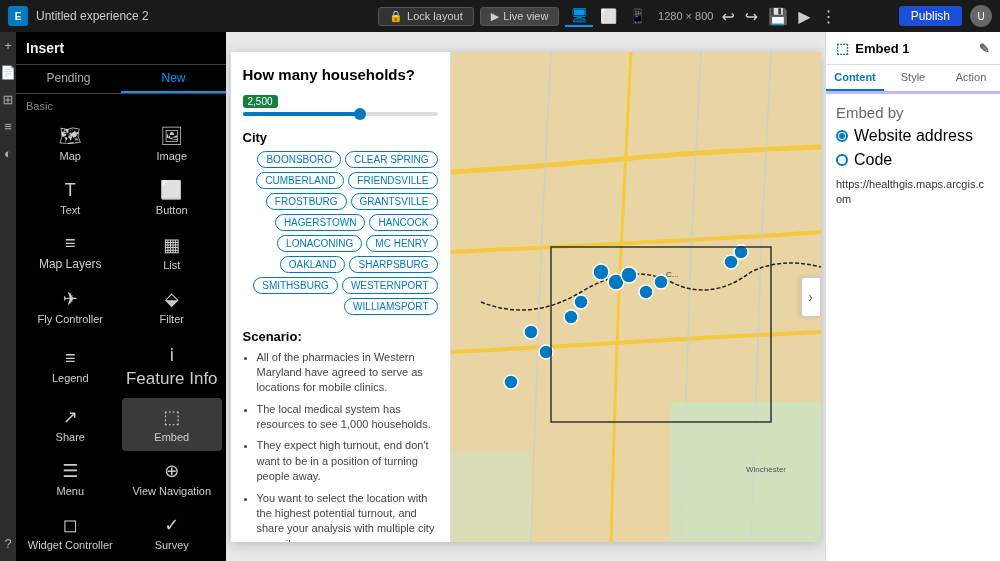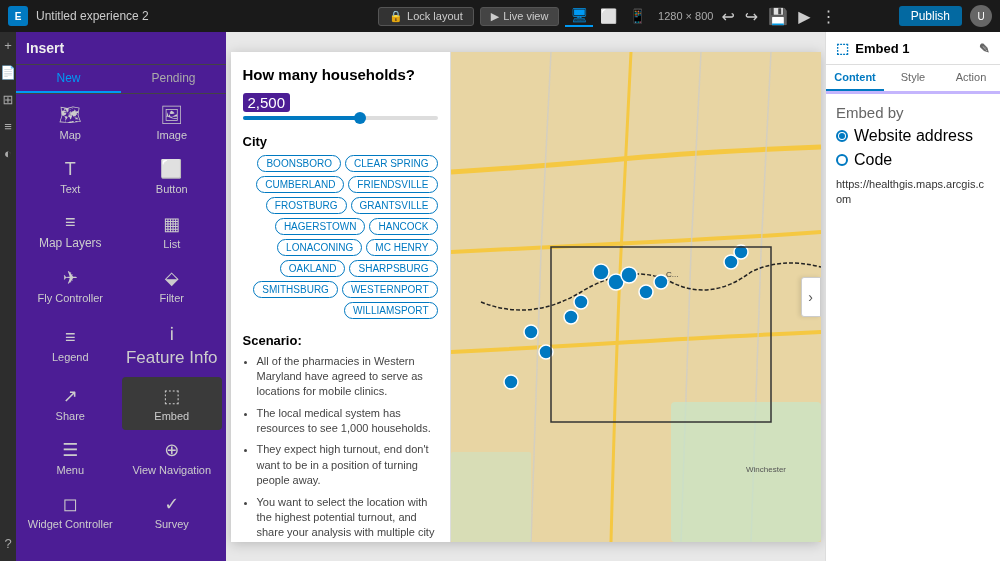--- a/index.html
+++ b/index.html
@@ -37,21 +37,21 @@
     }
     .topbar-btn.active { background: #444; }
     .topbar-device-group { display: flex; gap: 2px; }
     .topbar-device-btn {
       background: transparent; border: none; color: #ccc; cursor: pointer; padding: 2px 5px; font-size: 14px;
     }
     .topbar-device-btn.active { color: #009af5; border-bottom: 2px solid #009af5; }
     .topbar-size { color: #aaa; font-size: 11px; }
     .topbar-icon-btn { background: transparent; border: none; color: #ccc; cursor: pointer; font-size: 16px; padding: 2px; }
     .topbar-publish {
-      background: #0369a1; color: white; border: none; border-radius: 3px;
+      background: #1d4ed8; color: white; border: none; border-radius: 3px;
       padding: 3px 12px; font-size: 12px; cursor: pointer;
     }
     .topbar-avatar {
       width: 22px; height: 22px; border-radius: 50%; background: #666;
       display: flex; align-items: center; justify-content: center; color: white; font-size: 10px; cursor: pointer;
     }
 
     
     .main-layout { display: flex; height: 529px; }
 
@@ -60,21 +60,21 @@
       width: 16px;
       background: #2d2d2d;
       display: flex; flex-direction: column; align-items: center;
       padding: 6px 0; gap: 12px;
     }
     .icon-bar-btn { background: transparent; border: none; color: #aaa; cursor: pointer; font-size: 13px; }
 
     
     .left-panel {
       width: 210px;
-      background: #4c1d95;
+      background: #000000;
       display: flex; flex-direction: column;
       color: #ddd;
       overflow-y: auto;
     }
     .left-panel-header {
       padding: 8px 10px;
       font-size: 14px;
       font-weight: 600;
       color: #eee;
       border-bottom: 1px solid #444;
@@ -129,21 +129,21 @@
     .canvas-filter {
       width: 220px;
       background: white;
       padding: 14px 12px;
       overflow-y: auto;
       border-right: 1px solid #ddd;
     }
     .filter-title { font-size: 15px; font-weight: 600; margin-bottom: 10px; }
     .filter-slider-container { margin-bottom: 14px; }
     .filter-slider-value {
-      background: #4c1d95; color: white; font-size: 15px;
+      background: #15803d; color: white; font-size: 10px;
       border-radius: 3px; padding: 1px 5px; display: inline-block; margin-bottom: 4px;
     }
     .filter-slider {
       width: 100%; height: 4px; background: #ddd; border-radius: 2px; position: relative; margin-bottom: 6px;
     }
     .filter-slider-fill { height: 4px; background: #0079c1; border-radius: 2px; width: 60%; }
     .filter-slider-thumb {
       width: 12px; height: 12px; background: #0079c1; border-radius: 50%;
       position: absolute; top: -4px; left: 60%; transform: translateX(-50%);
     }
@@ -259,23 +259,24 @@
     <button class="icon-bar-btn">📄</button>
     <button class="icon-bar-btn">⊞</button>
     <button class="icon-bar-btn">≡</button>
     <button class="icon-bar-btn">◐</button>
     <button class="icon-bar-btn" style="margin-top:auto; margin-bottom:4px;">?</button>
   </div>
 
   <div class="left-panel">
     <div class="left-panel-header">Insert</div>
     <div class="left-panel-tabs">
+      <div class="left-panel-tab">Pending</div>
       <div class="left-panel-tab active">New</div>
-      <div class="left-panel-tab">Pending</div>
     </div>
+    <div class="left-panel-section-label">Basic</div>
     <div class="widget-grid" id="widget-grid">
     <div class="widget-item">
           <span class="widget-icon">🗺</span>
           <span style="font-size:11px;color:#ccc">Map</span>
         </div>
         <div class="widget-item">
           <span class="widget-icon">🖼</span>
           <span style="font-size:11px;color:#ccc">Image</span>
         </div>
         <div class="widget-item">

